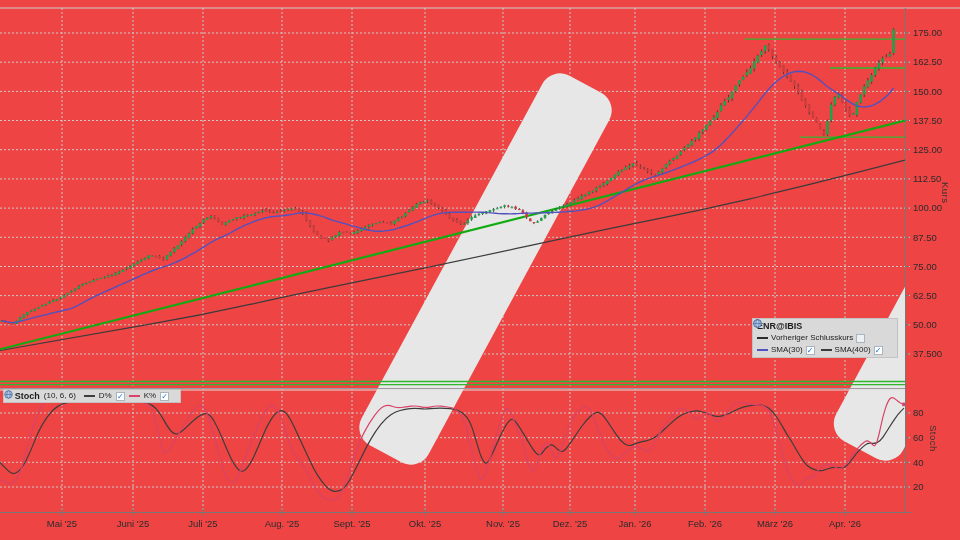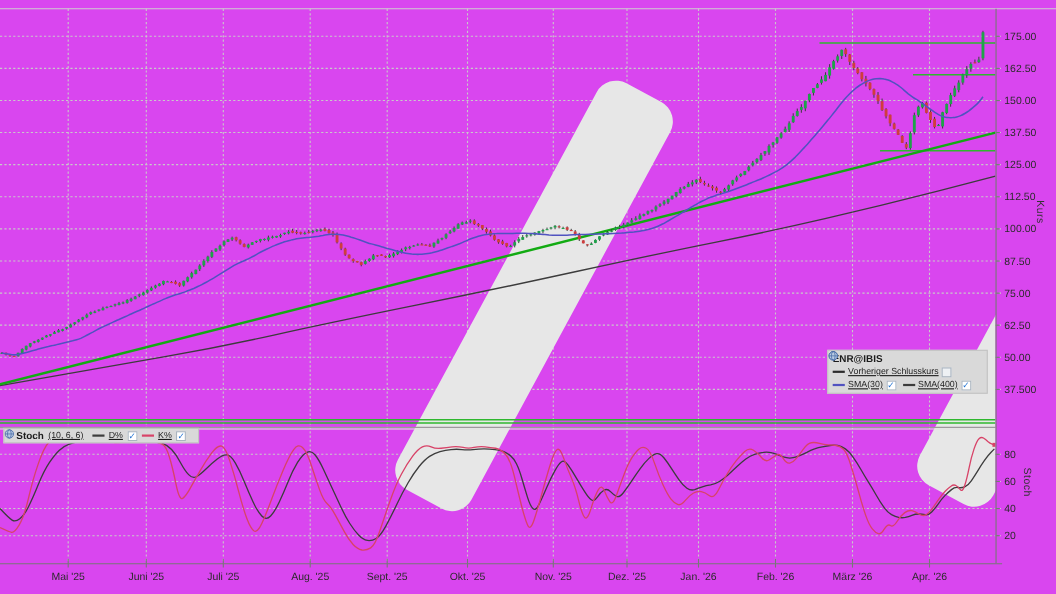--- a/index.html
+++ b/index.html
@@ -1,24 +1,24 @@
 <!DOCTYPE html>
 <html><head>
 <meta charset="utf-8">
 <style>
   html,body{margin:0;padding:0;background:#fff;}
-  #root{position:relative;width:960px;height:540px;background:#d946ef;overflow:hidden;
+  #root{position:relative;width:960px;height:540px;background:#ef4444;overflow:hidden;
         font-family:"Liberation Sans","DejaVu Sans",sans-serif;}
   svg{position:absolute;left:0;top:0;}
   .legend{position:absolute;background:#d9d9d9;border:1px solid #c2c2c2;box-sizing:border-box;
           color:#1c1c1c;display:flex;flex-direction:column;justify-content:center;
           padding:1px 4px;line-height:12px;}
   .lrow{display:flex;align-items:center;gap:3px;white-space:nowrap;}
   .ltitle{font-weight:bold;font-size:9px;}
-  .litem{font-size:8px;text-decoration:underline;}
+  .litem{font-size:8px;}
   .lsample{display:inline-block;width:11px;height:0;border-top:2px solid #333;}
   .lsample.dashed{border-top:2px dashed #2b2b2b;}
   .chk{display:inline-block;width:9px;height:9px;background:#fff;border:1px solid #aab4bf;
        box-sizing:border-box;font-size:8px;line-height:7px;color:#1d6fd1;font-weight:bold;text-align:center;}
   .chk.off{background:#eef1f4;color:transparent;}
   .vlabel{position:absolute;writing-mode:vertical-rl;font-size:9.5px;color:#333;letter-spacing:0.5px;}
   .globe{display:inline-block;}
 </style>
 </head>
 <body>

